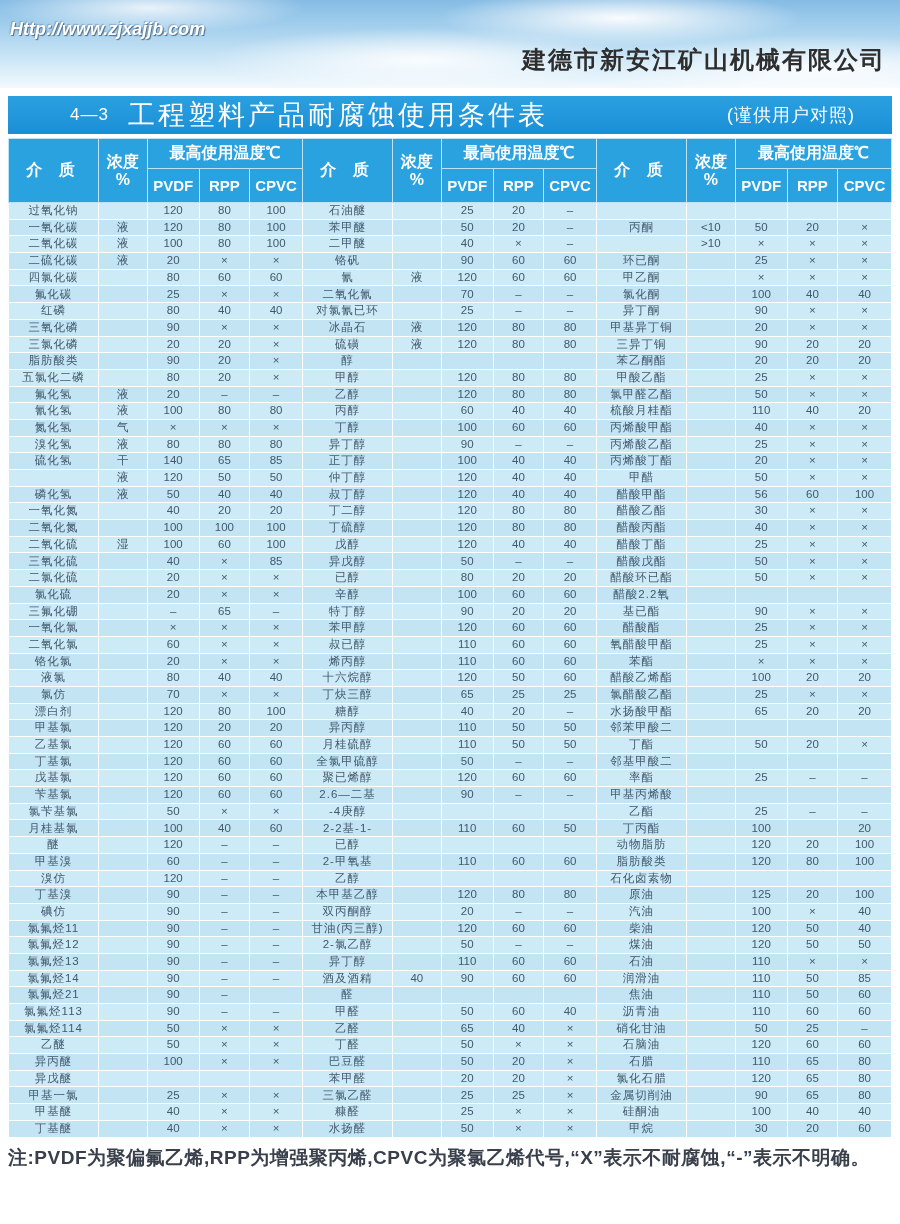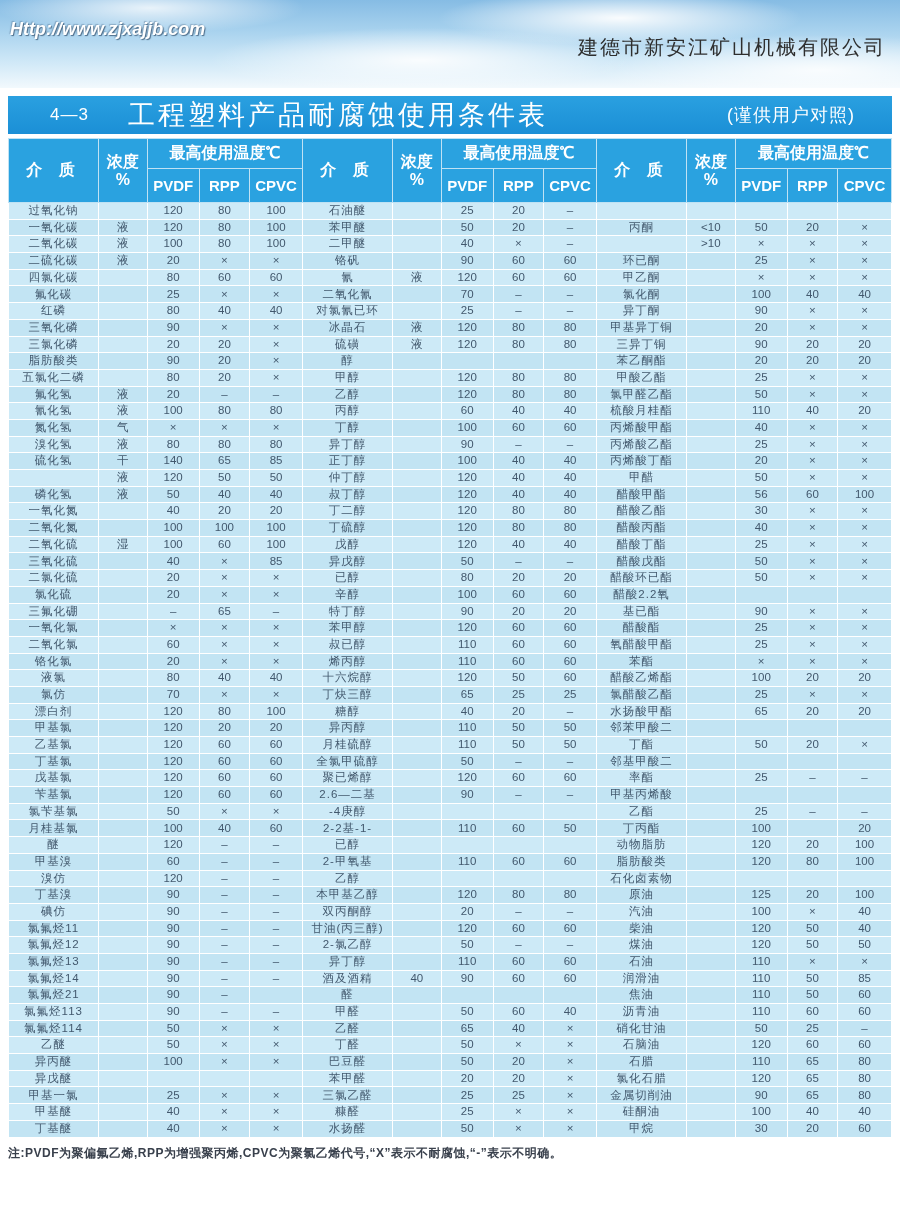--- a/index.html
+++ b/index.html
@@ -18,29 +18,29 @@
       radial-gradient(ellipse 320px 50px at 820px 70px, rgba(255,255,255,.85), rgba(255,255,255,0) 70%),
       linear-gradient(180deg, #86bce4 0%, #a8d2ee 35%, #cfe8f7 70%, #f2f9fd 100%);
     text-align: center;
   }
   .contact {
     position:absolute; left:10px; top:16px; font-style:italic; font-weight:bold;
     font-size:18px; line-height:1.45; color:#ffffff;
     text-shadow:1px 1px 1px rgba(60,90,120,.85), -1px -1px 1px rgba(60,90,120,.35);
   }
   .company {
-    position:absolute; right:14px; top:34px; font-size:20px; color:#2e2e2e;
-    letter-spacing:2px; font-weight:normal;
+    position:absolute; right:14px; top:44px; font-size:24px; color:#2e2e2e;
+    letter-spacing:2px; font-weight:bold;
   }
   
   .title-bar {
     margin:8px 8px 0 8px; height:38px; background:linear-gradient(180deg,#2aa0e0,#1b8fd6);
     display:flex; align-items:center; color:#ffffff;
   }
-  .title-bar .sec { width:120px; padding-left:42px; font-size:17px; letter-spacing:1px; }
+  .title-bar .sec { width:120px; padding-left:62px; font-size:17px; letter-spacing:1px; }
   .title-bar .ttl { flex:1; text-align:left; font-size:27px; font-weight:normal; letter-spacing:3px; }
   .title-bar .sub { width:165px; font-size:18px; letter-spacing:1px; }
   
   .tbl-wrap { margin:4px 8px 0 8px; }
   table { width:884px; border-collapse:collapse; table-layout:fixed; }
   thead th {
     background:#2aa2e0; color:#ffffff; font-weight:bold;
     border:1px solid #bfe2f4; vertical-align:middle; text-align:center;
   }
   thead tr.r1 th { height:30px; font-size:16px; }
@@ -50,21 +50,21 @@
   tbody td {
     height:16.7px; padding:0 1px; text-align:center; font-size:11.5px; color:#42586d;
     border-left:1px solid rgba(255,255,255,.85); border-right:1px solid rgba(255,255,255,.85);
     border-top:1px solid rgba(255,255,255,.6); border-bottom:1px solid rgba(255,255,255,.6);
     background:#cdeaf7; white-space:nowrap; overflow:hidden; line-height:1;
   }
   tbody tr:nth-child(even) td { background:#c2e4f3; }
   tbody td.c-med { letter-spacing:1px; }
   
   .footnote {
-    margin:7px 8px 0 8px; font-size:12px; color:#39404c; letter-spacing:.5px; font-weight:bold;
+    margin:7px 8px 0 8px; font-size:19px; color:#39404c; letter-spacing:.5px; font-weight:bold;
   }
 </style>
 </head>
 <body>
 
 <div class="sky">
   <div class="contact">
     <div>Http://www.zjxajjb.com</div>
   </div>
   <div class="company">建德市新安江矿山机械有限公司</div>

